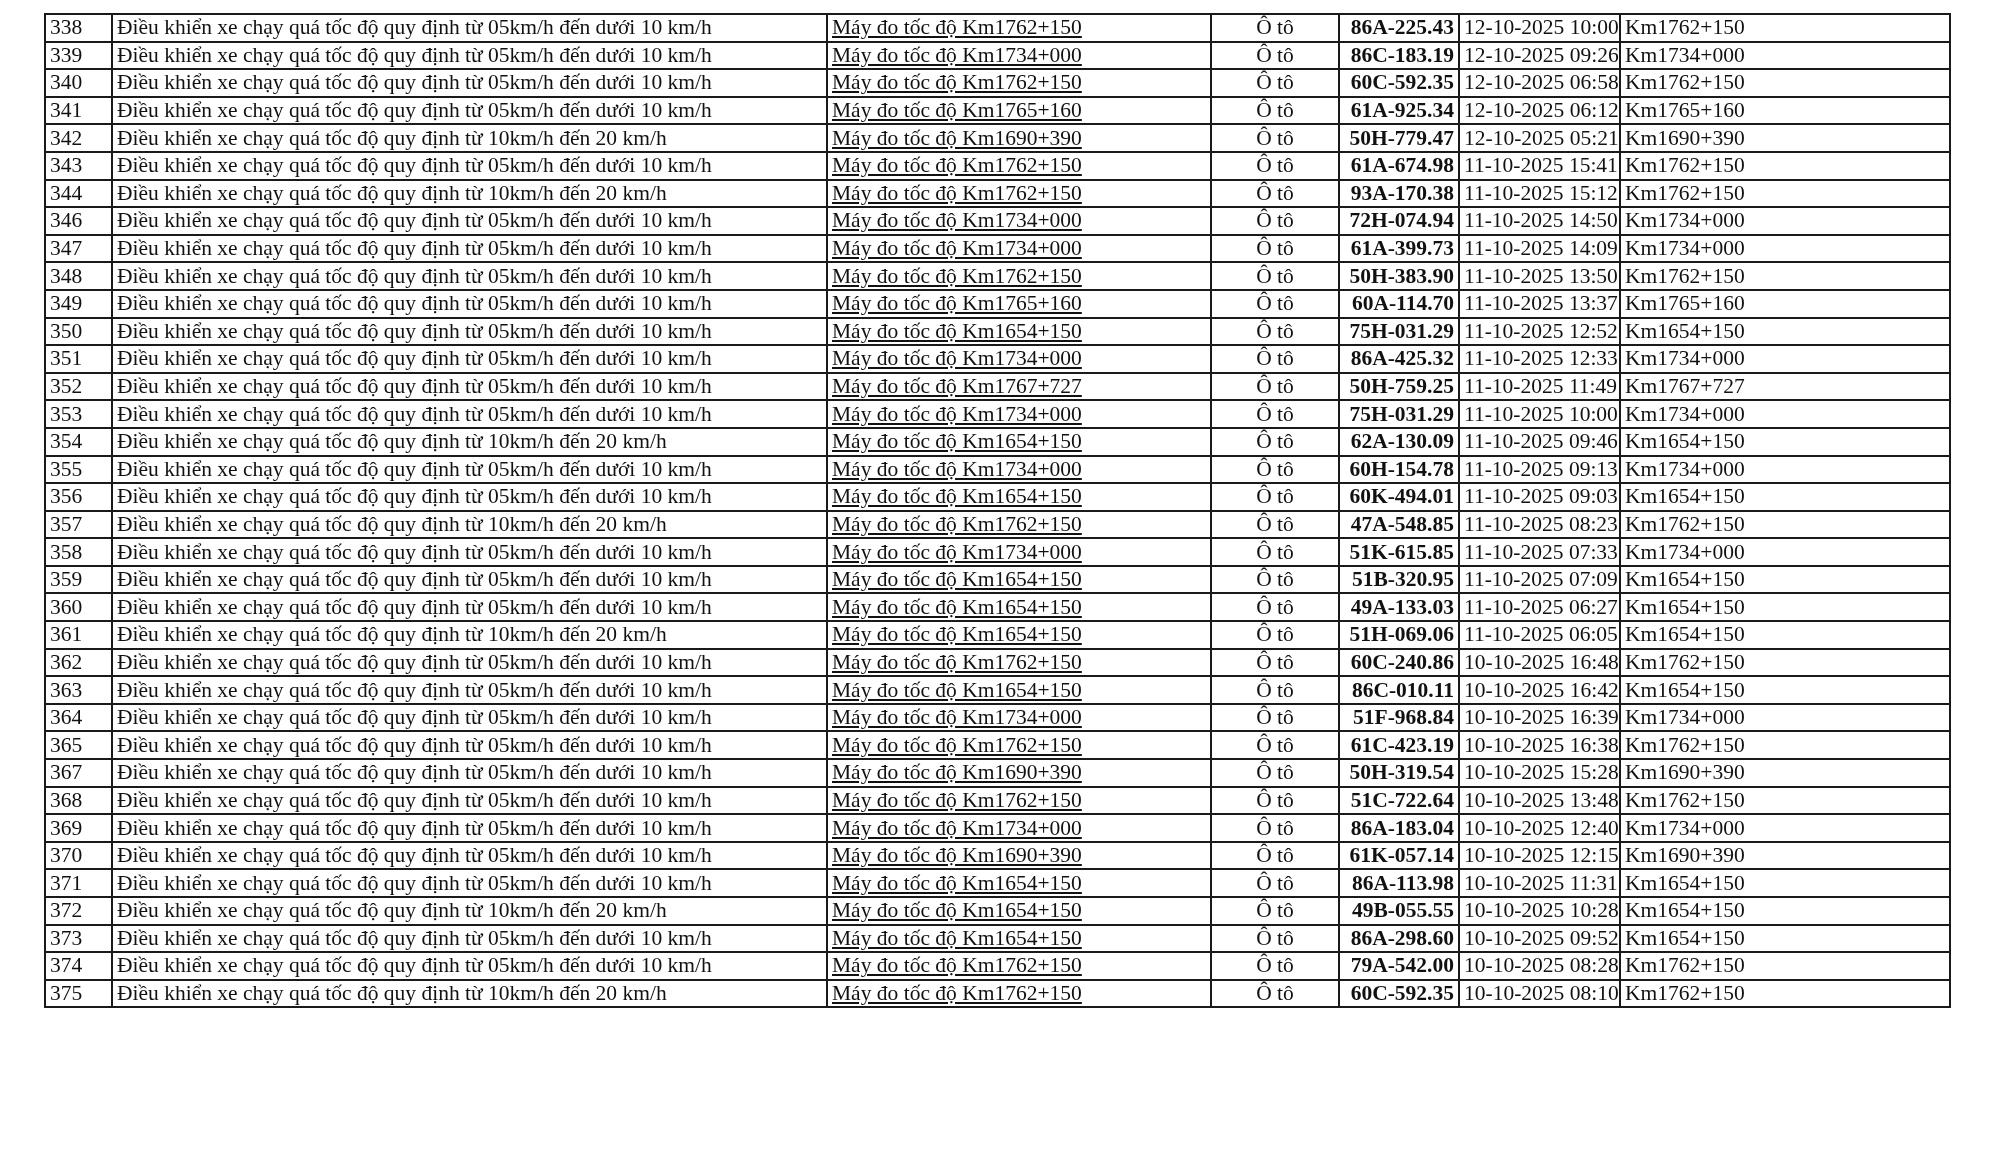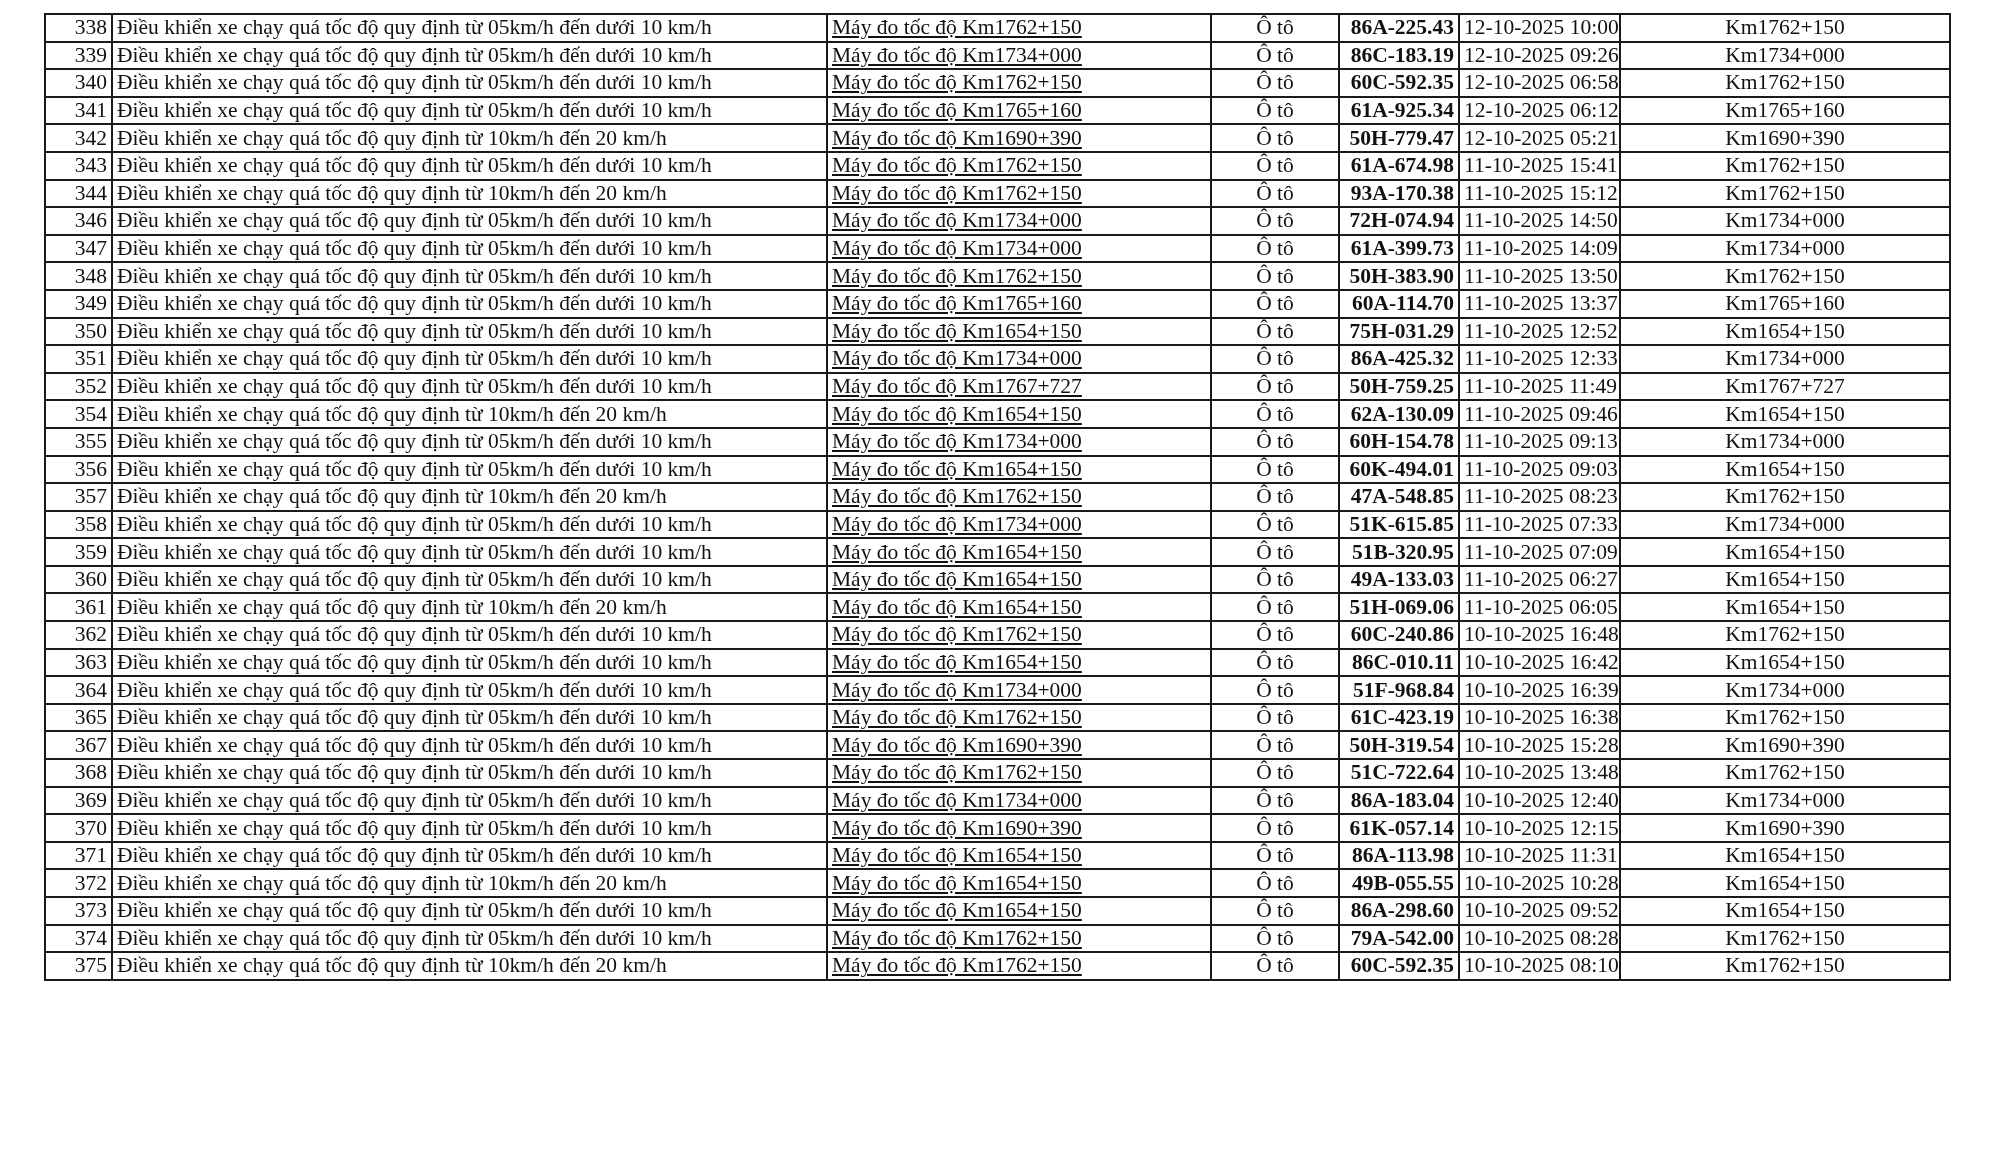--- a/index.html
+++ b/index.html
@@ -7,27 +7,27 @@
   .doc-table {
     position:absolute; left:44px; top:13px; width:1905px;
     border-collapse:collapse; table-layout:fixed;
     font-family:"Liberation Serif", "DejaVu Serif", serif;
     font-size:21.5px; color:#111111;
   }
   .doc-table td {
     border:2px solid #1a1a1a; height:25.6px; padding:0 4px;
     white-space:nowrap; overflow:hidden; line-height:25px;
   }
-  .c-stt { text-align:right; }
+  .c-stt { text-align:left; }
   .c-violation { text-align:left; padding-left:3px; }
   .c-device { text-align:left; padding-left:4px;text-decoration:underline; }
   .c-vehicle { text-align:center; }
   .c-plate { text-align:right; font-weight:bold; padding-left:3px; }
   .c-time { text-align:center; padding-left:5px; }
-  .c-location { text-align:center; }
+  .c-location { text-align:left; }
 </style>
 </head>
 <body>
 
 <table class="doc-table">
   <colgroup>
     <col style="width:67px">
     <col style="width:715px">
     <col style="width:384px">
     <col style="width:128px">
@@ -156,20 +156,29 @@
       <tr>
         <td class="c-stt">352</td>
         <td class="c-violation">Điều khiển xe chạy quá tốc độ quy định từ 05km/h đến dưới 10 km/h</td>
         <td class="c-device">Máy đo tốc độ Km1767+727</td>
         <td class="c-vehicle">Ô tô</td>
         <td class="c-plate">50H-759.25</td>
         <td class="c-time">11-10-2025 11:49</td>
         <td class="c-location">Km1767+727</td>
       </tr>
       <tr>
+        <td class="c-stt">353</td>
+        <td class="c-violation">Điều khiển xe chạy quá tốc độ quy định từ 05km/h đến dưới 10 km/h</td>
+        <td class="c-device">Máy đo tốc độ Km1734+000</td>
+        <td class="c-vehicle">Ô tô</td>
+        <td class="c-plate">75H-031.29</td>
+        <td class="c-time">11-10-2025 10:00</td>
+        <td class="c-location">Km1734+000</td>
+      </tr>
+      <tr>
         <td class="c-stt">354</td>
         <td class="c-violation">Điều khiển xe chạy quá tốc độ quy định từ 10km/h đến 20 km/h</td>
         <td class="c-device">Máy đo tốc độ Km1654+150</td>
         <td class="c-vehicle">Ô tô</td>
         <td class="c-plate">62A-130.09</td>
         <td class="c-time">11-10-2025 09:46</td>
         <td class="c-location">Km1654+150</td>
       </tr>
       <tr>
         <td class="c-stt">355</td>

